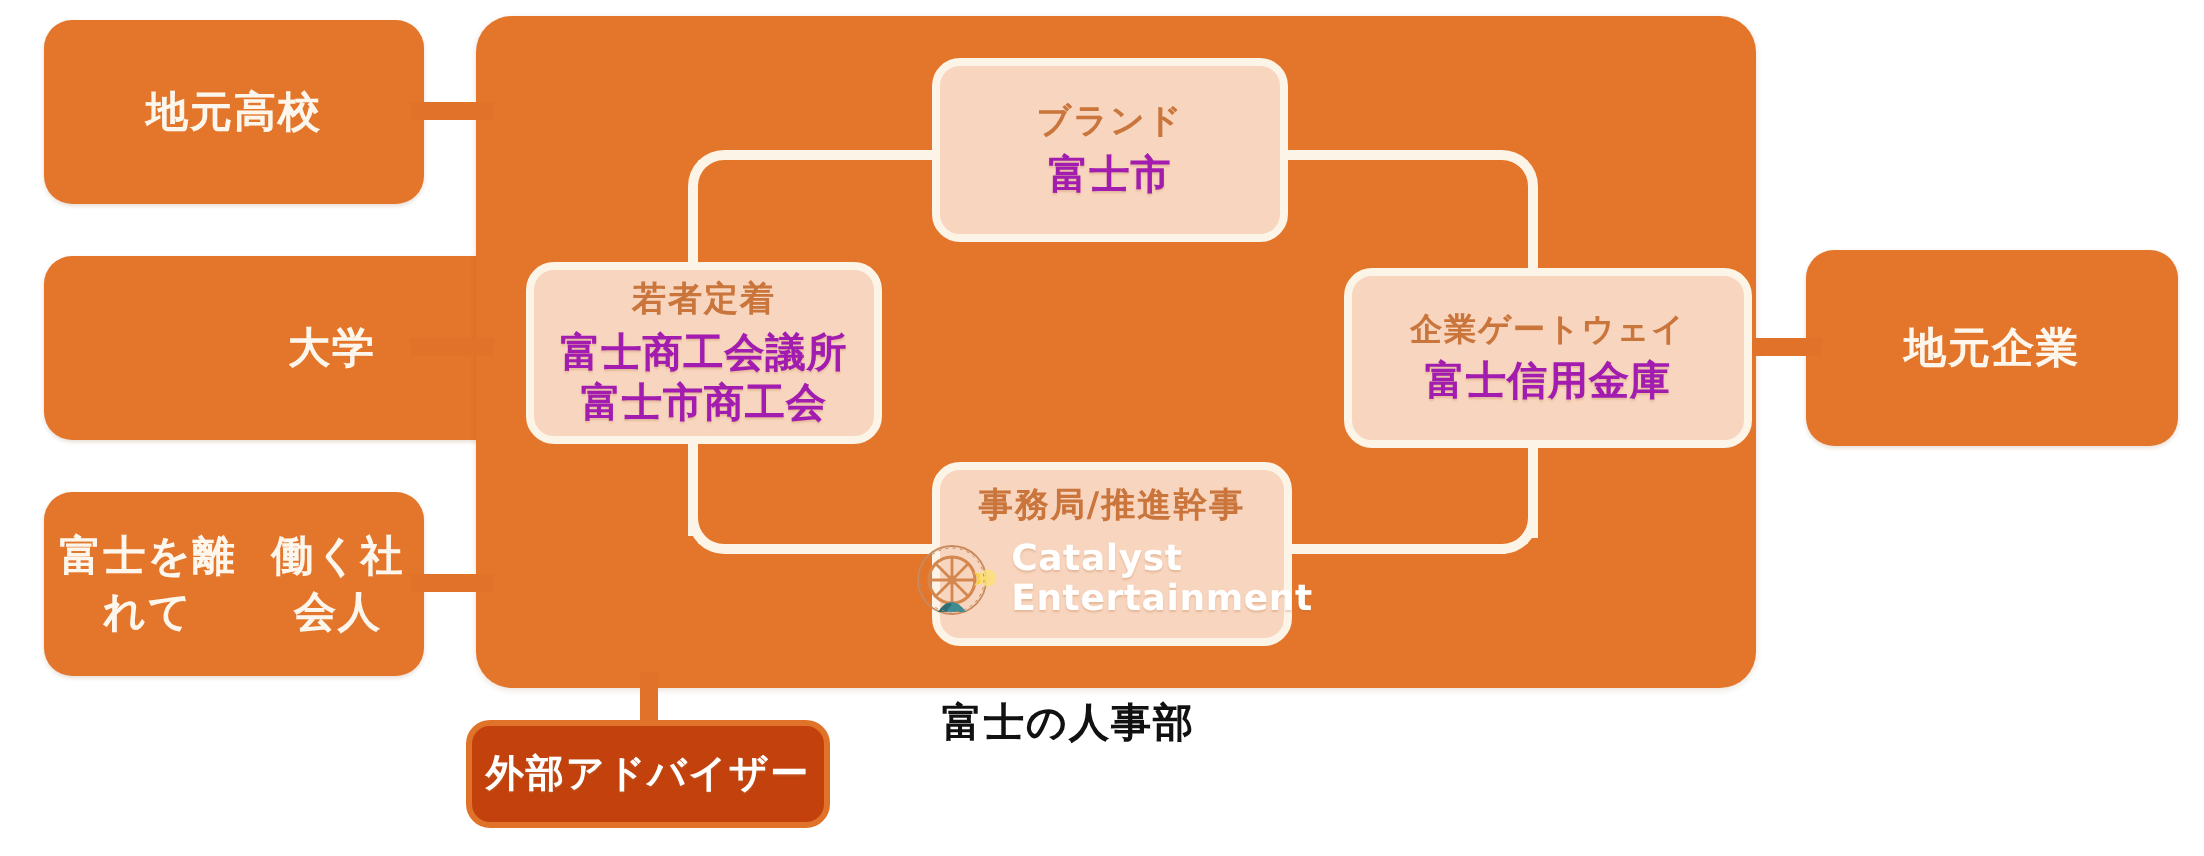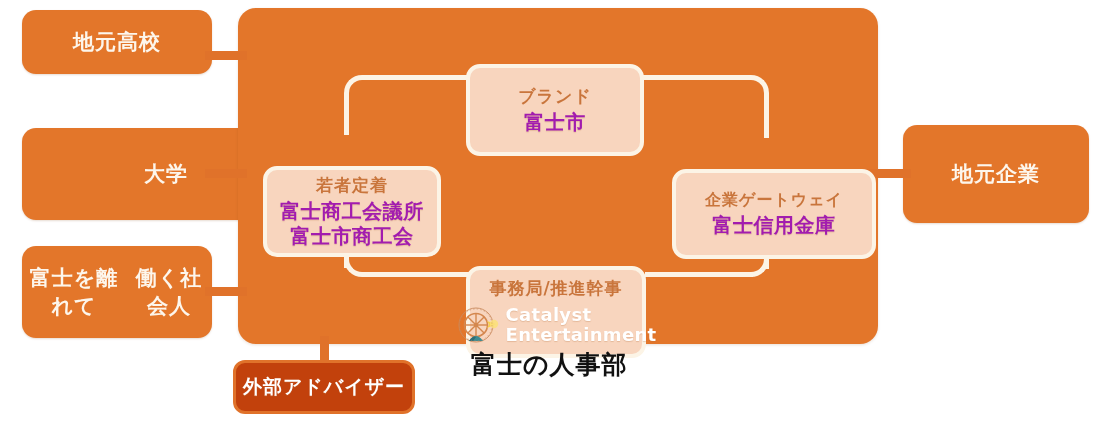--- a/index.html
+++ b/index.html
@@ -47,21 +47,20 @@
     background: #F8D5BE;
     border: 4px solid #FCF4E6;
     border-radius: 14px;
     box-sizing: border-box;
     display: flex;
     flex-direction: column;
     align-items: center;
     justify-content: center;
     text-align: center;
     z-index: 6;
-    margin-top: 35px;
   }
   .inner-head {
     color: #C9753C;
     font-weight: bold;
     font-size: 17px;
     letter-spacing: 1px;
     line-height: 1.3;
     margin-bottom: 3px;
   }
   .inner-body {
@@ -122,21 +121,21 @@
     font-size: 19px;
     letter-spacing: 1px;
     text-shadow: 0 1px 1px rgba(190,120,70,0.3);
     z-index: 5;
   }
 
   .caption {
     position: absolute;
     color: #111111;
     font-weight: bold;
-    font-size: 25px;
+    font-size: 20px;
     letter-spacing: 1px;
     white-space: nowrap;
     z-index: 7;
   }
 
   
   .logo-row {
     display: flex;
     align-items: center;
     justify-content: center;
@@ -152,21 +151,21 @@
     text-align: left;
     letter-spacing: 0.3px;
     text-shadow: 0 1px 1px rgba(180,110,60,0.28);
   }
 </style>
 </head>
 <body>
 
 <div id="stage">
 
-  <div class="ext-box" style="left:22px; top:10px; width:190px; height:64px;text-align:right;">
+  <div class="ext-box" style="left:22px; top:10px; width:190px; height:92px;text-align:right;">
     <span>地元高校</span>
   </div>
 
   <div class="ext-box" style="left:22px; top:128px; width:216px; height:92px;padding-left:36px;">
     <span>大学</span>
   </div>
 
   <div class="ext-box" style="left:22px; top:246px; width:190px; height:92px; ">
     <span>富士を離れて</span>
     <span>働く社会人</span>

